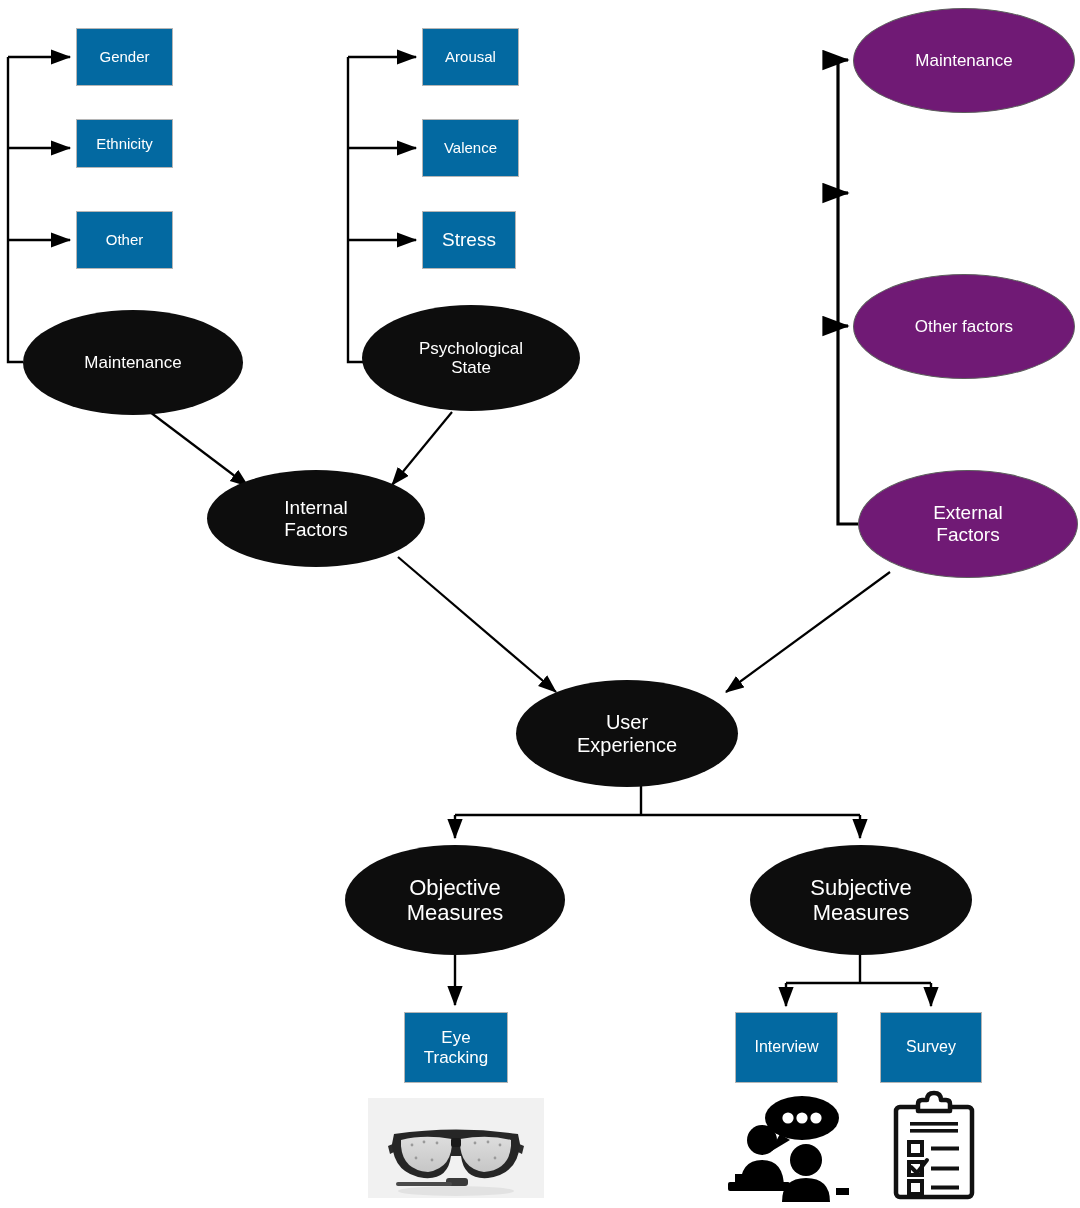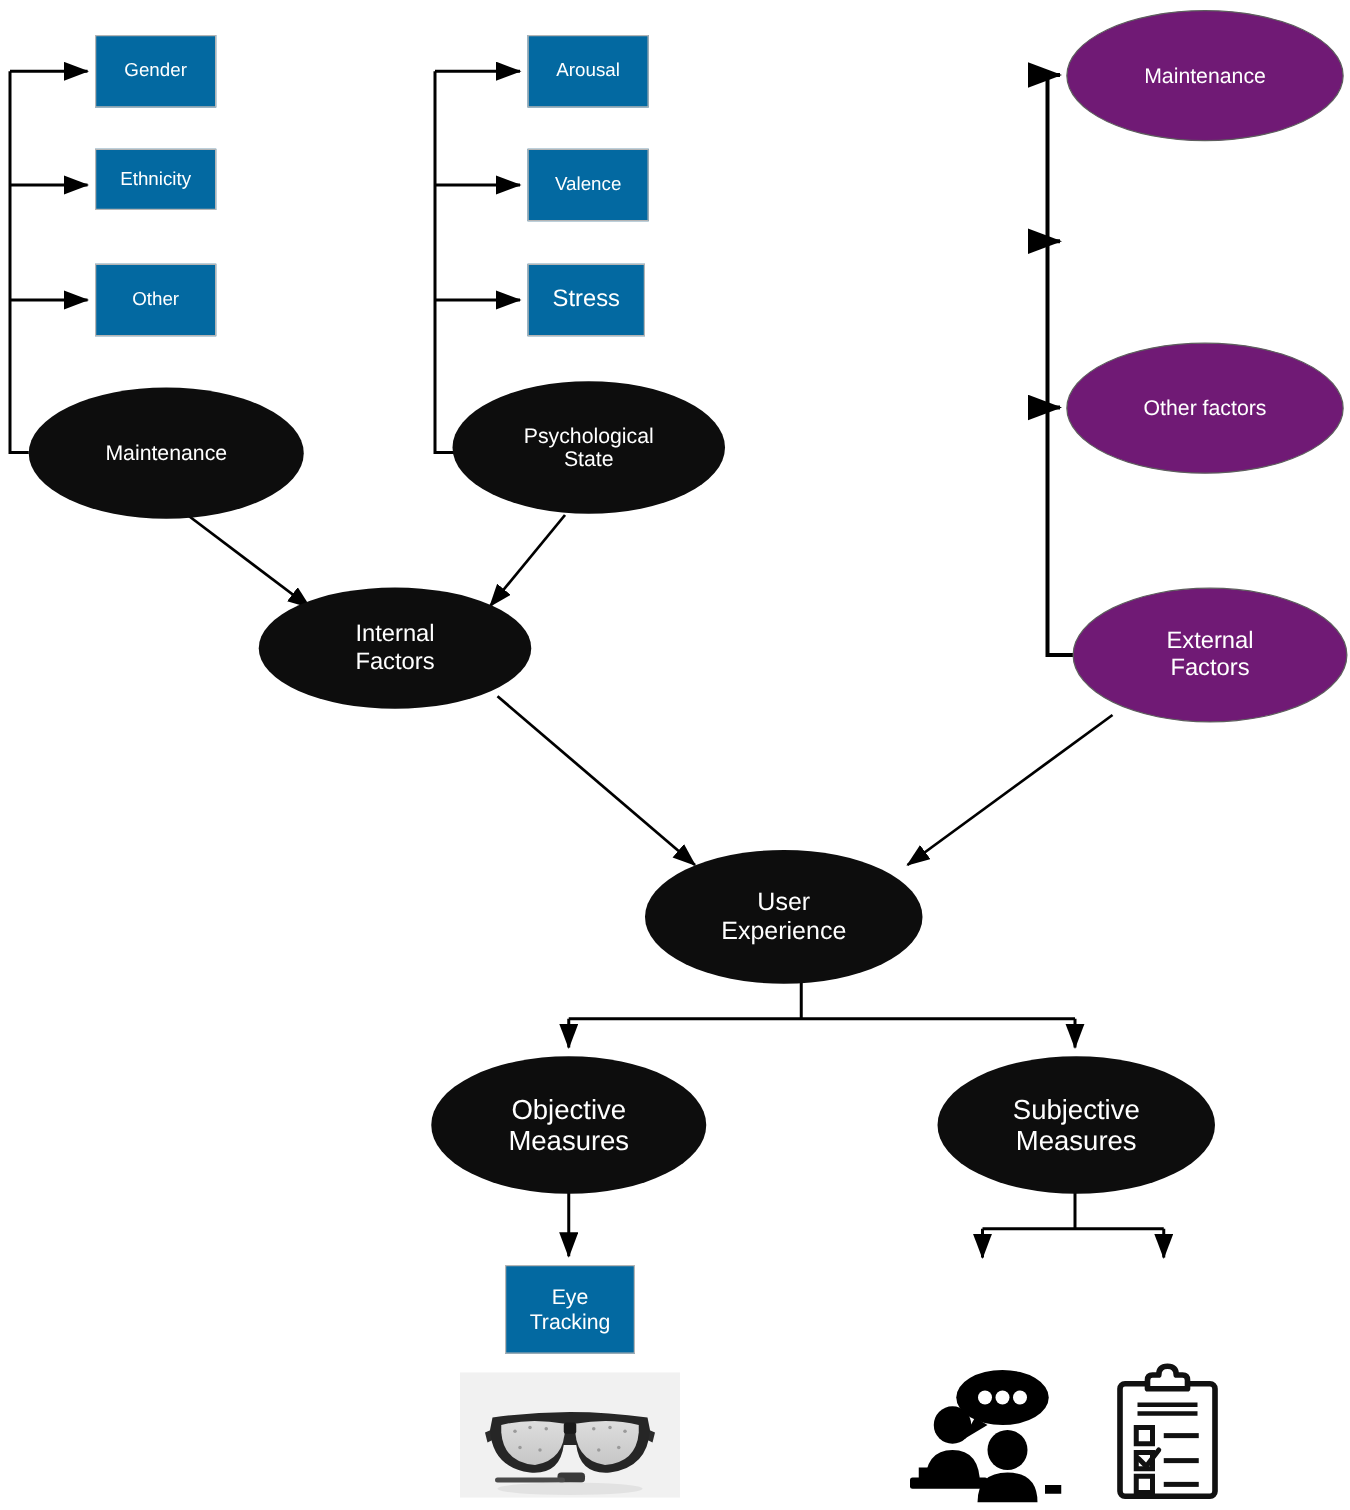--- a/index.html
+++ b/index.html
@@ -151,21 +151,23 @@
 
   <div class="node ellipse-dark" style="left:345px; top:845px; width:220px; height:110px; font-size:22px;">Objective
 Measures</div>
 
   <div class="node ellipse-dark" style="left:750px; top:845px; width:222px; height:110px; font-size:22px;">Subjective
 Measures</div>
 
   <div class="node rect" style="left:404px; top:1012px; width:104px; height:71px; font-size:17px;">Eye
 Tracking</div>
 
-
+  <div class="node rect" style="left:735px; top:1012px; width:103px; height:71px; font-size:16px;">Interview</div>
+
+  <div class="node rect" style="left:880px; top:1012px; width:102px; height:71px; font-size:16px;">Survey</div>
 
   <div class="photo-bg" style="left:368px; top:1098px; width:176px; height:100px;">
     <svg viewBox="0 0 176 100" width="176" height="100" xmlns="http://www.w3.org/2000/svg">
       <defs>
         <linearGradient id="lensg" x1="0" y1="0" x2="0" y2="1">
           <stop offset="0%" stop-color="#f6f6f6"></stop>
           <stop offset="100%" stop-color="#dcdcdc"></stop>
         </linearGradient>
       </defs>
       <rect x="0" y="0" width="176" height="100" fill="#f1f1f1"></rect>

